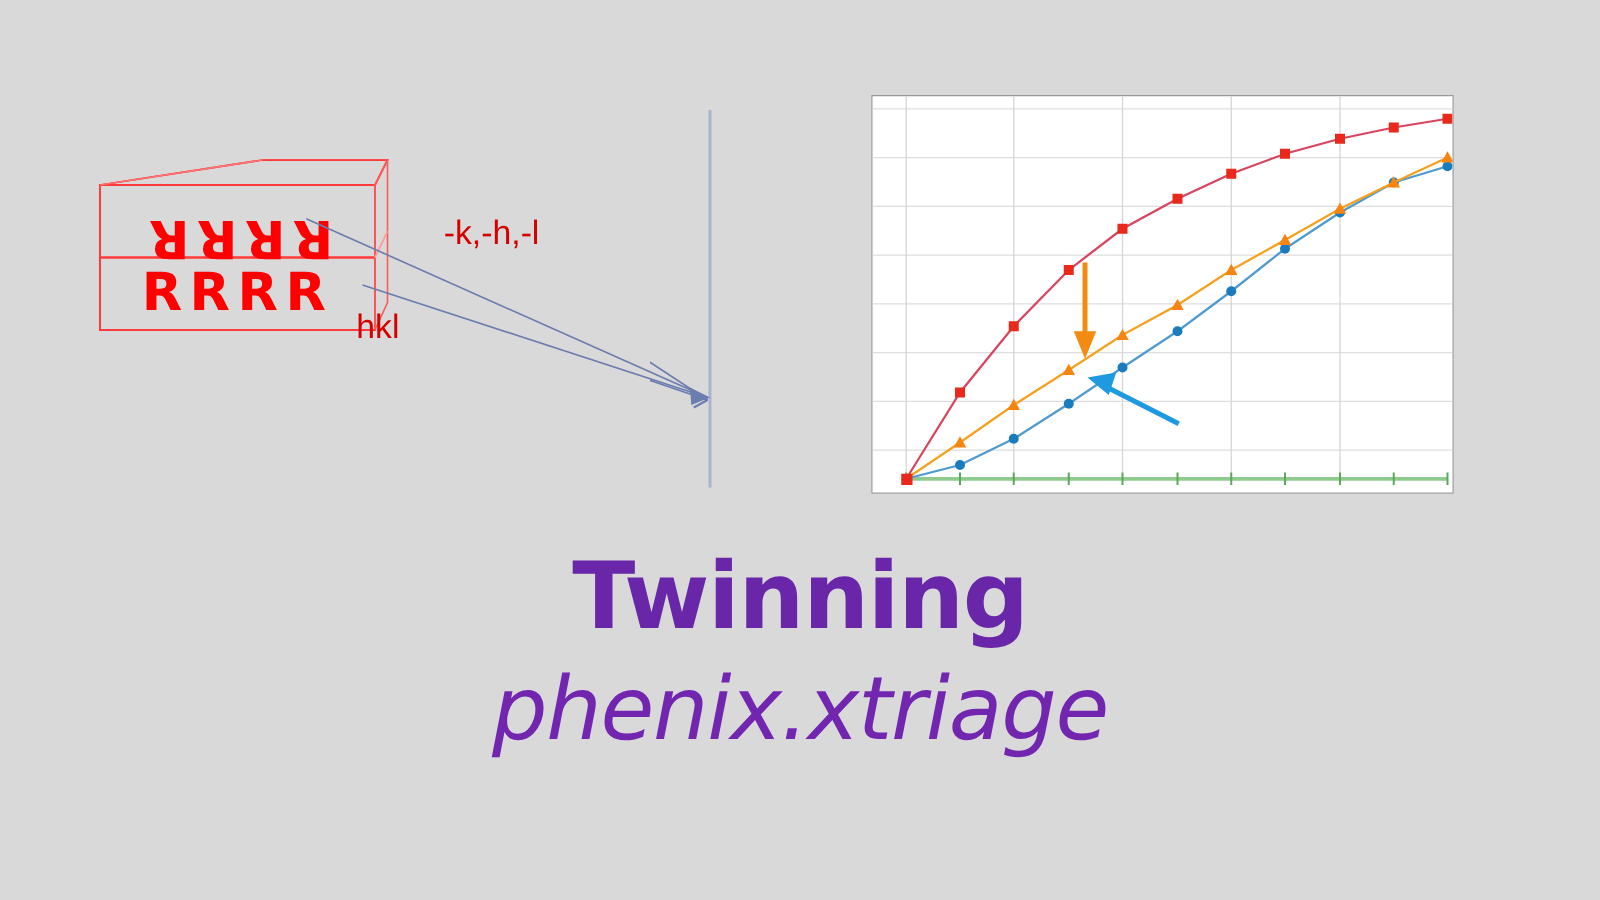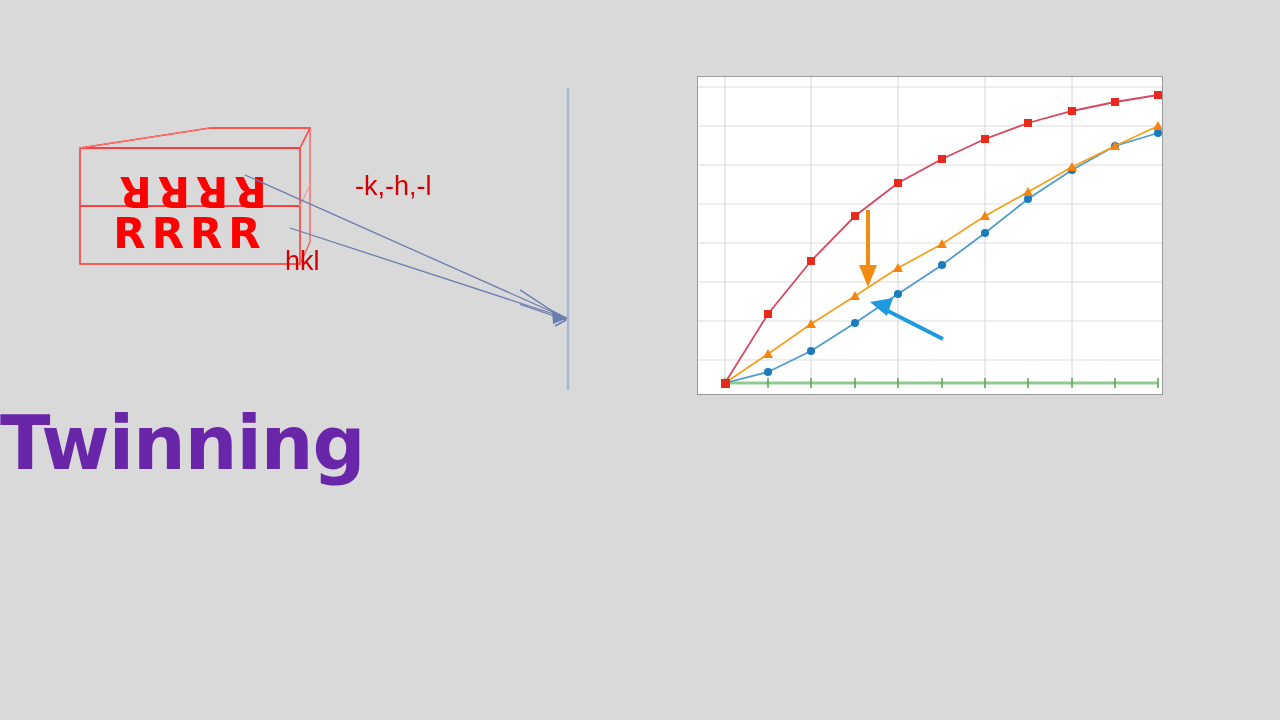--- a/index.html
+++ b/index.html
@@ -39,22 +39,22 @@
     left:697px;top:76px;
     width:466px;height:319px;
     background:#ffffff;
     border:1px solid #9a9a9a;
     box-sizing:border-box;
   }
   #intensity-chart svg{display:block;}
 
   
   #title-block{
-    position:absolute;left:0;right:0;top:399px;
-    text-align:left;
+    position:absolute;left:0;right:0;top:433px;
+    text-align:center;
   }
   #slide-title{
     color:#6a26a8;
     font-family:"DejaVu Sans", sans-serif;
     font-weight:bold;
     font-size:74px;
     line-height:88px;
     margin:0;
     letter-spacing:-1px;
   }
@@ -222,15 +222,16 @@
 
       <g>
         <line x1="245" y1="262" x2="186" y2="232" stroke="#1f9ae0" stroke-width="4"></line>
         <polygon points="172,225 195,221 189,239" fill="#1f9ae0"></polygon>
       </g>
     </svg>
   </div>
 
   <div id="title-block">
     <div id="slide-title">Twinning</div>
+    <div id="slide-subtitle">phenix.xtriage</div>
   </div>
 
 </div>
 
 </body></html>

